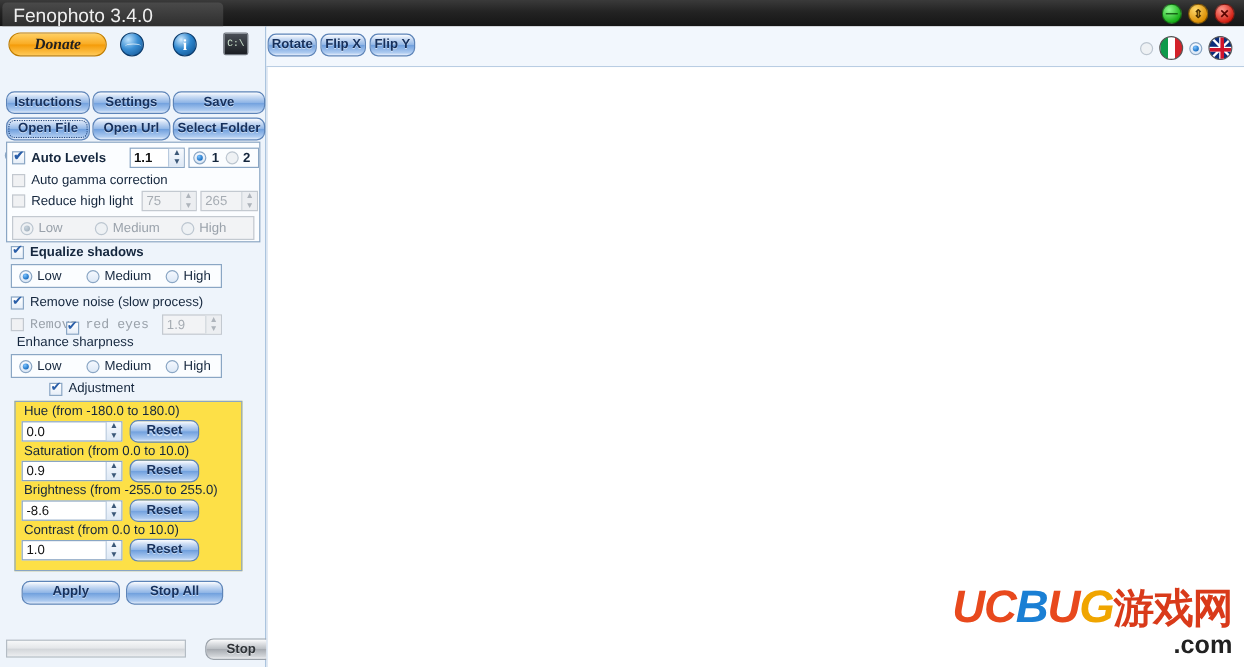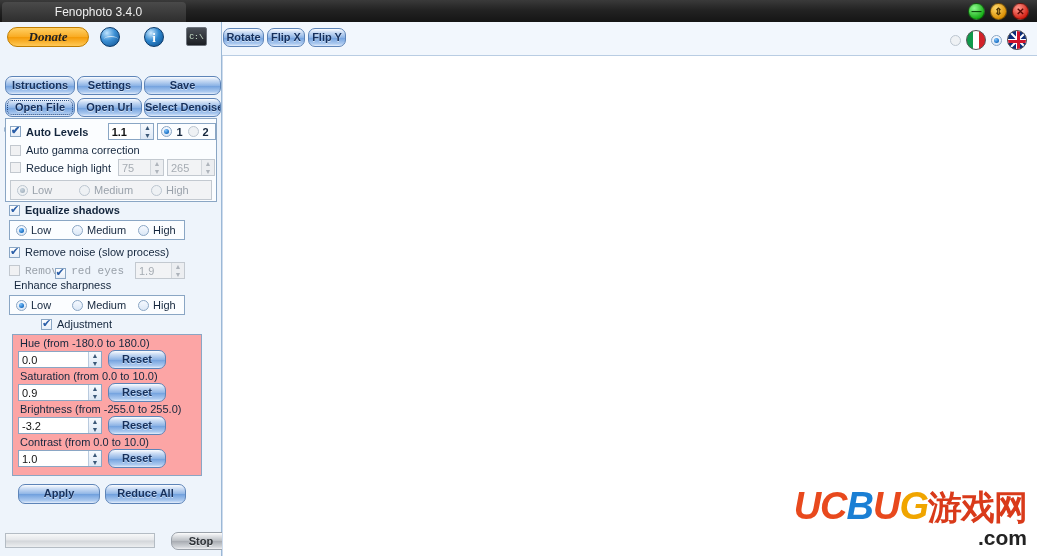--- a/index.html
+++ b/index.html
@@ -15,23 +15,23 @@
 
   
   #titlebar {
     position:absolute; left:0; top:0; width:1037px; height:22px;
     background:linear-gradient(to bottom, #3a3a3a 0%, #232323 45%, #151515 100%);
   }
   #title-tab {
     position:absolute; left:2px; top:2px; width:184px; height:20px;
     background:linear-gradient(to bottom, #4a4a4a 0%, #2e2e2e 100%);
     border-top-left-radius:4px; border-top-right-radius:4px;
-    color:#efefef; font-size:12px;
+    color:#efefef; font-size:16px;
     padding:3px 0 0 9px;
-    white-space:nowrap; overflow:hidden;text-align:center;
+    white-space:nowrap; overflow:hidden;
   }
   #win-buttons {
     position:absolute; right:8px; top:3px; height:17px;
     display:flex; gap:5px; align-items:center;
   }
   .winbtn {
     width:17px; height:17px; border-radius:50%;
     display:flex; align-items:center; justify-content:center;
     font-size:10px; font-weight:bold; color:#4a3000;
     border:1px solid rgba(0,0,0,.45);
@@ -150,21 +150,21 @@
   .spin.dim .arrows span { color:#aeb4bb; }
 
   .lmhbox {
     border:1px solid #8aa6c4; background:#fbfdff;
     display:flex; align-items:center; height:20px;
   }
   .lmhbox.dim { border-color:#c3c9d0; background:#f2f3f5; }
   .lmhbox .opt { display:flex; align-items:center; gap:4px; }
 
   
-  #adjgroup { left:12px; background:#fca5a5; border:1px solid #8aa6c4; }
+  #adjgroup { left:12px; background:#fde047; border:1px solid #8aa6c4; }
   .adjlabel { color:#14263d; font-size:11px; padding-left:2px; }
   .adjrow { display:flex; align-items:center; gap:6px; }
   .adjrow .spin { width:84px; }
   .resetbtn { width:58px; height:19px; }
 
   
   #applybtn { position:absolute; left:18px; top:462px; width:82px; height:20px; }
   #resetallbtn { position:absolute; left:105px; top:462px; width:81px; height:20px; }
 
   #progress {
@@ -248,21 +248,21 @@
 
   <div id="toolrow">
     <div id="donate" class="">Donate</div>
     <div class="ticon" id="icon-globe"></div>
     <div class="ticon" id="icon-info">i</div>
     <div class="ticon" id="icon-console">C:\</div>
   </div>
   <div id="btnrow2">
     <div class="btn focused">Open File</div>
     <div class="btn">Open Url</div>
-    <div class="btn">Select Denoise</div>
+    <div class="btn">Select Folder</div>
   </div>
 
   <div id="presets">
     <div class="opt">
       <span class="radio on"></span>
       <span class="lbl">Default</span>
     </div>
     <div class="opt">
       <span class="radio dim"></span>
       <span class="lbl">Nature</span>
@@ -425,21 +425,21 @@
               <span>▼</span>
             </span>
         </span>
         <span class="btn resetbtn">Reset</span>
       </div>
     </div>
     <div style="padding:1px 0 0 5px;">
       <div class="adjlabel">Brightness (from -255.0 to 255.0)</div>
       <div class="adjrow" style="margin-top:1px;">
         <span class="spin">
-          <span class="val">-3.2</span>
+          <span class="val">-8.6</span>
           <span class="arrows">
               <span>▲</span>
               <span>▼</span>
             </span>
         </span>
         <span class="btn resetbtn">Reset</span>
       </div>
     </div>
     <div style="padding:1px 0 0 5px;">
       <div class="adjlabel">Contrast (from 0.0 to 10.0)</div>
@@ -450,21 +450,21 @@
               <span>▲</span>
               <span>▼</span>
             </span>
         </span>
         <span class="btn resetbtn">Reset</span>
       </div>
     </div>
   </div>
 
   <div class="btn" id="applybtn">Apply</div>
-  <div class="btn" id="resetallbtn">Reduce All</div>
+  <div class="btn" id="resetallbtn">Stop All</div>
 
   <div id="progress"></div>
   <div id="stopbtn">Stop</div>
 </div>
 
 <div id="topbar">
   <div class="btn" id="btn-rotate">Rotate</div>
   <div class="btn" id="btn-flipx">Flip X</div>
   <div class="btn" id="btn-flipy">Flip Y</div>
 </div>

